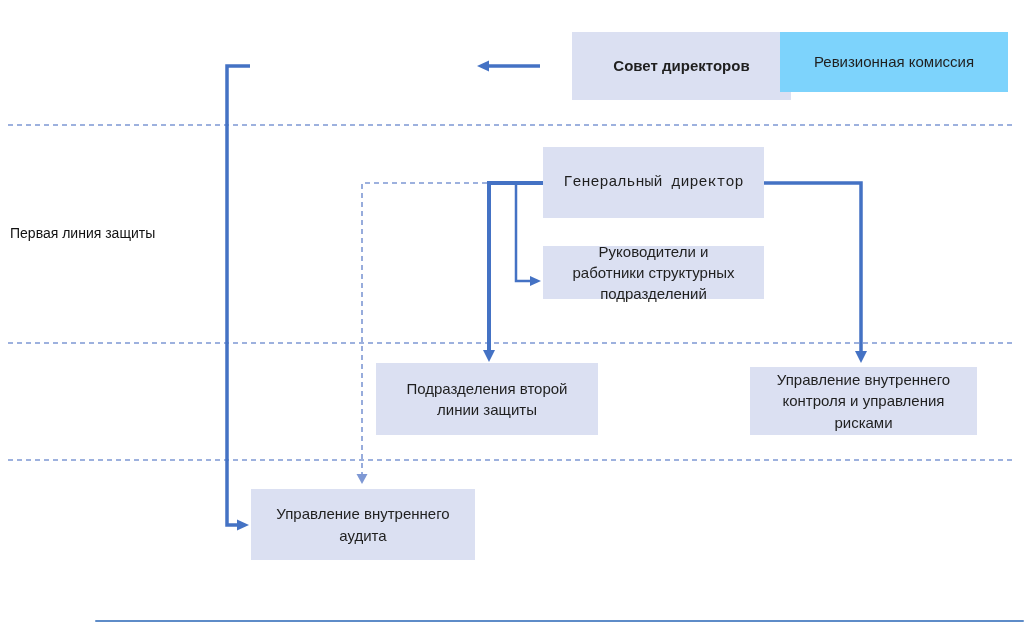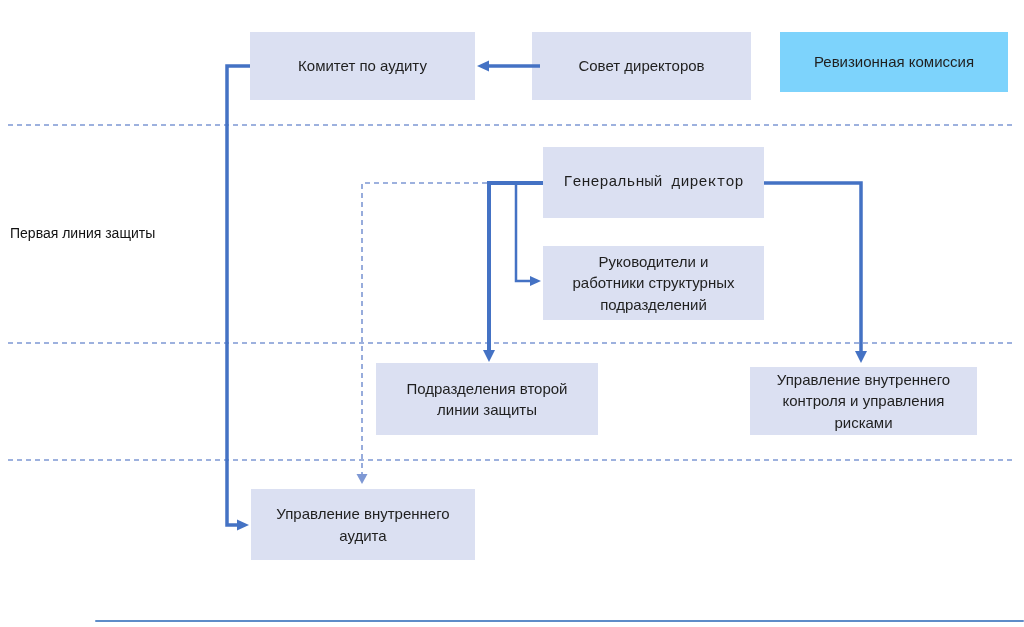--- a/index.html
+++ b/index.html
@@ -53,37 +53,34 @@
     opacity: 0.9;
   }
 </style>
 </head>
 <body>
 
 <div id="canvas">
 
   <div class="lane-label" style="left: 10px; top: 222px; color: rgb(17, 17, 17);">Первая линия защиты</div>
 
-  <div class="box" style="left: 250px; top: 32px; width: 225px; height: 68px; background-color: rgb(219, 224, 242);">
-    <span style="color: rgb(31, 31, 31);">Комитет по аудиту</span>
-  </div>
 
-  <div class="box" style="left: 532px; top: 32px; width: 219px; height: 68px; background-color: rgb(219, 224, 242);">
+  <div class="box" style="left: 572px; top: 32px; width: 219px; height: 68px; background-color: rgb(219, 224, 242); font-weight: bold;">
     <span style="color: rgb(31, 31, 31);">Совет директоров</span>
   </div>
 
   <div class="box" style="left: 780px; top: 32px; width: 228px; height: 60px; background-color: #7dd3fc;">
     <span style="color: rgb(31, 31, 31);">Ревизионная комиссия</span>
   </div>
 
   <div class="box" style="left: 543px; top: 147px; width: 221px; height: 71px; background-color: rgb(219, 224, 242); font-family: Liberation Mono, monospace;">
     <span style="color: rgb(31, 31, 31);">Генеральный директор</span>
   </div>
 
-  <div class="box" style="left: 543px; top: 246px; width: 221px; height: 74px; background-color: rgb(219, 224, 242);">
+  <div class="box" style="left: 543px; top: 246px; width: 221px; height: 53px; background-color: rgb(219, 224, 242);">
     <span style="color: rgb(31, 31, 31);">Руководители и
 работники структурных
 подразделений</span>
   </div>
 
   <div class="box" style="left: 376px; top: 363px; width: 222px; height: 72px; background-color: rgb(219, 224, 242);">
     <span style="color: rgb(31, 31, 31);">Подразделения второй
 линии защиты</span>
   </div>
 

